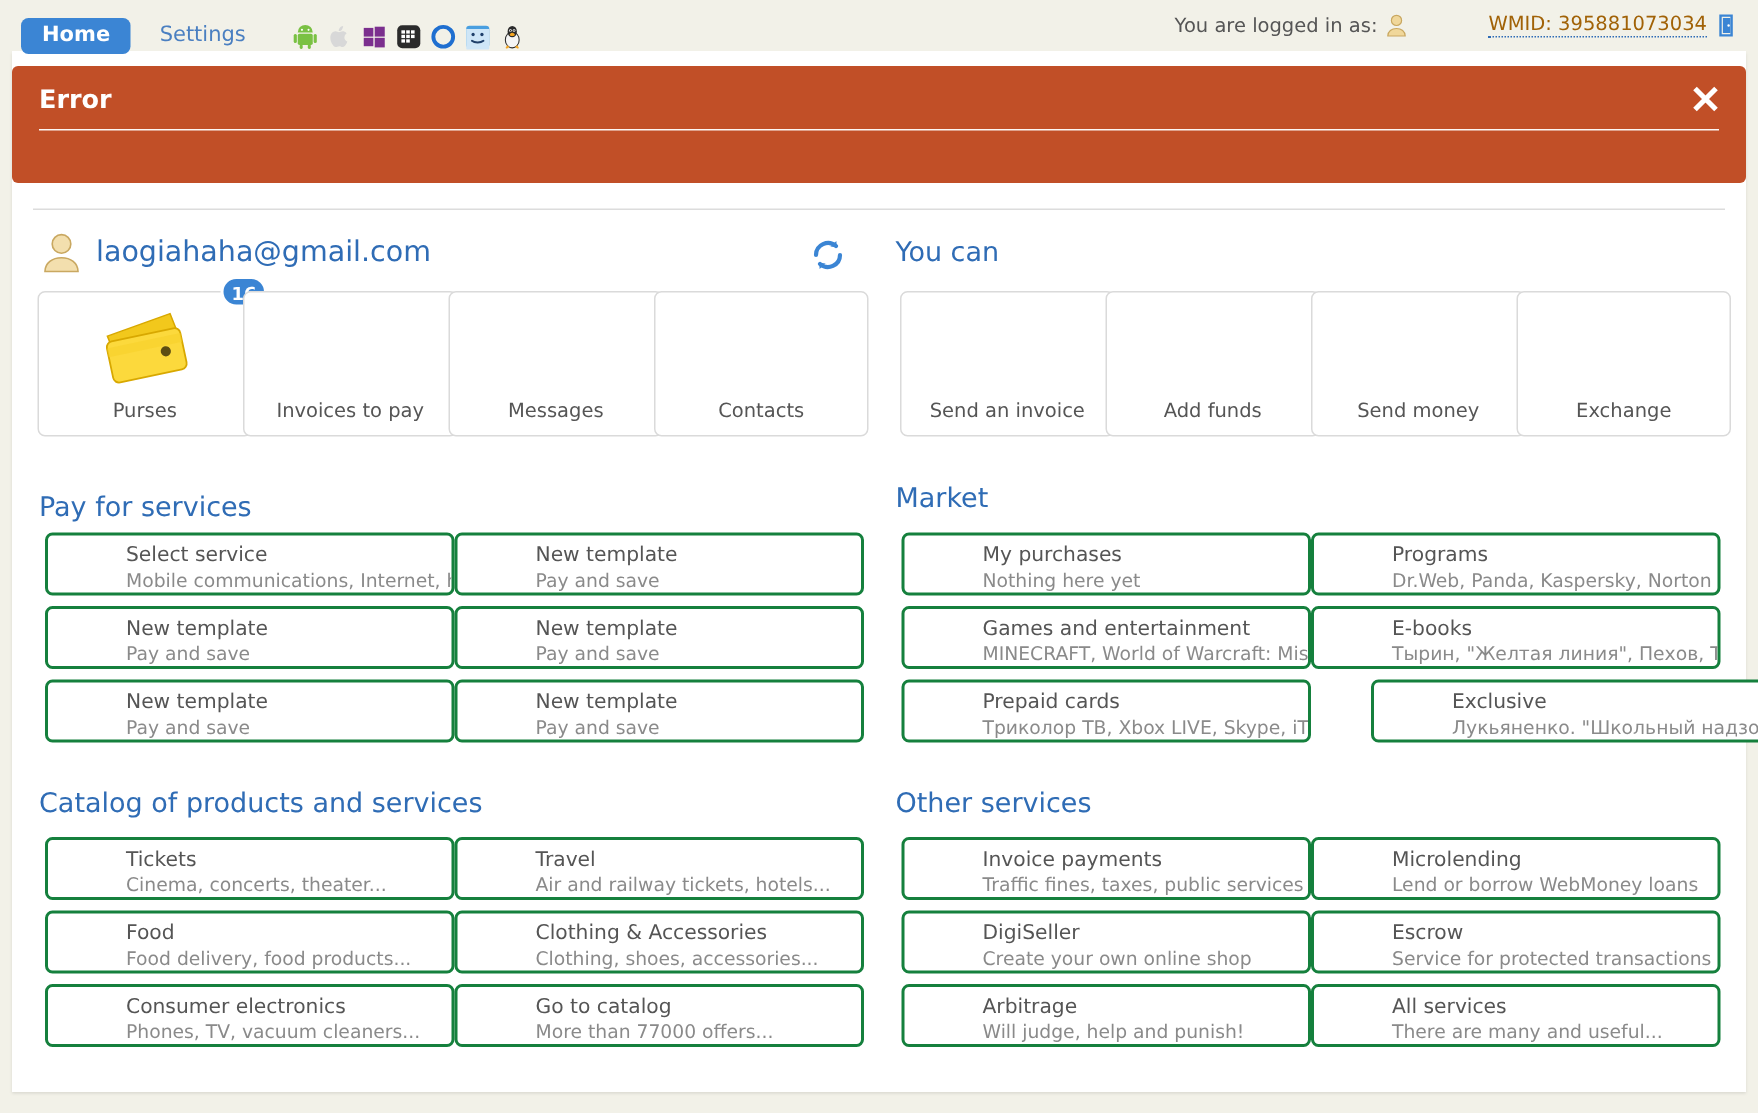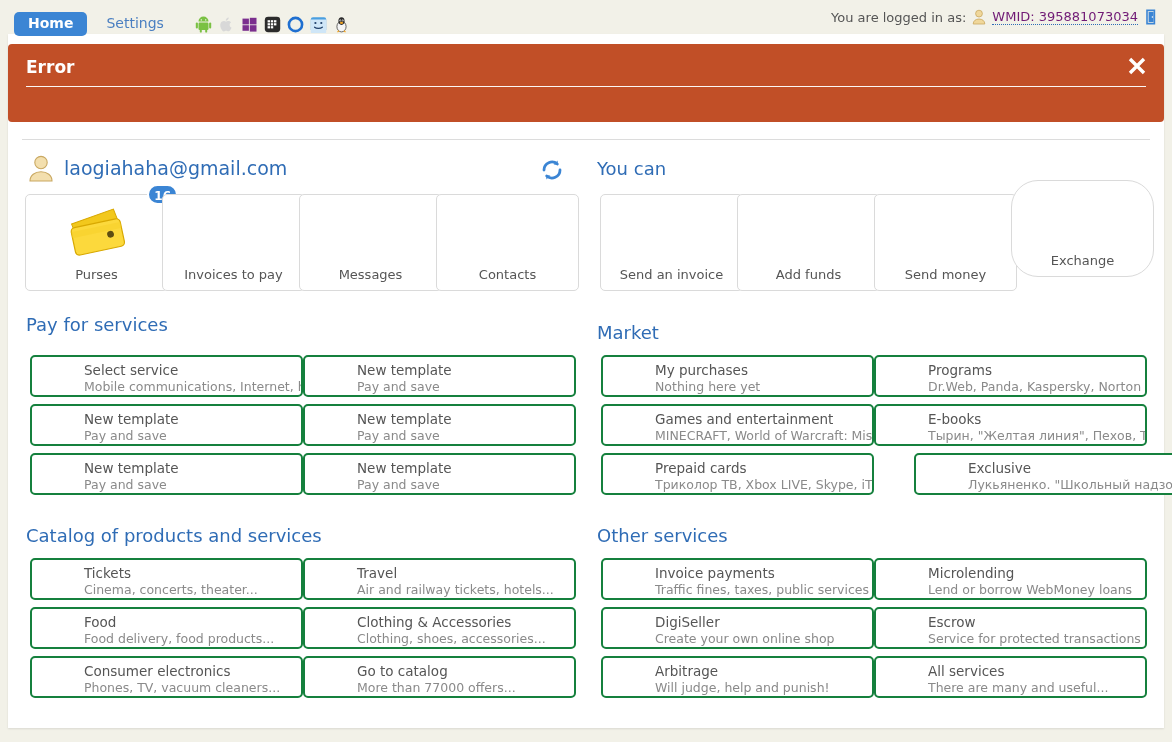--- a/index.html
+++ b/index.html
@@ -66,24 +66,25 @@
     position: absolute;
     right: 10px; top: 17px;
     display: flex;
     align-items: center;
     gap: 6px;
     font-size: 13px;
     color: #555;
     transform: translateY(-50%);
   }
   .wmid-link {
-    color: #701a75;
+    color: #a16207;
     text-decoration: none;
     border-bottom: 1px dotted #2f6cb5;
     cursor: pointer;
+    margin-left: 48px;
   }
   .user-mini {
     width: 14px; height: 16px;
     display: inline-block;
   }
   .exit-ico { width: 18px; height: 18px; display:inline-block; cursor:pointer;}
 
   
   .panel {
     position: absolute;
@@ -411,25 +412,25 @@
 
 <div class="tile" style="left:600px; top:194px;">
   <div class="tile-label">Send an invoice</div>
 </div>
 <div class="tile" style="left:737px; top:194px;">
   <div class="tile-label">Add funds</div>
 </div>
 <div class="tile" style="left:874px; top:194px;">
   <div class="tile-label">Send money</div>
 </div>
-<div class="tile" style="left:1011px; top:180px;border-radius:27px;">
+<div class="tile" style="left:1011px; top:194px;">
   <div class="tile-label">Exchange</div>
 </div>
 
-<div class="sect-h" style="left:26px; top:314px;">Pay for services</div>
+<div class="sect-h" style="left:26px; top:328px;">Pay for services</div>
 <div class="lcard" style="left:30px; top:355px;">
   <div class="t">Select service</div>
   <div class="s">Mobile communications, Internet, housing and communal services</div>
 </div>
 <div class="lcard" style="left:303px; top:355px;">
   <div class="t">New template</div>
   <div class="s">Pay and save</div>
 </div>
 <div class="lcard" style="left:30px; top:404px;">
   <div class="t">New template</div>

